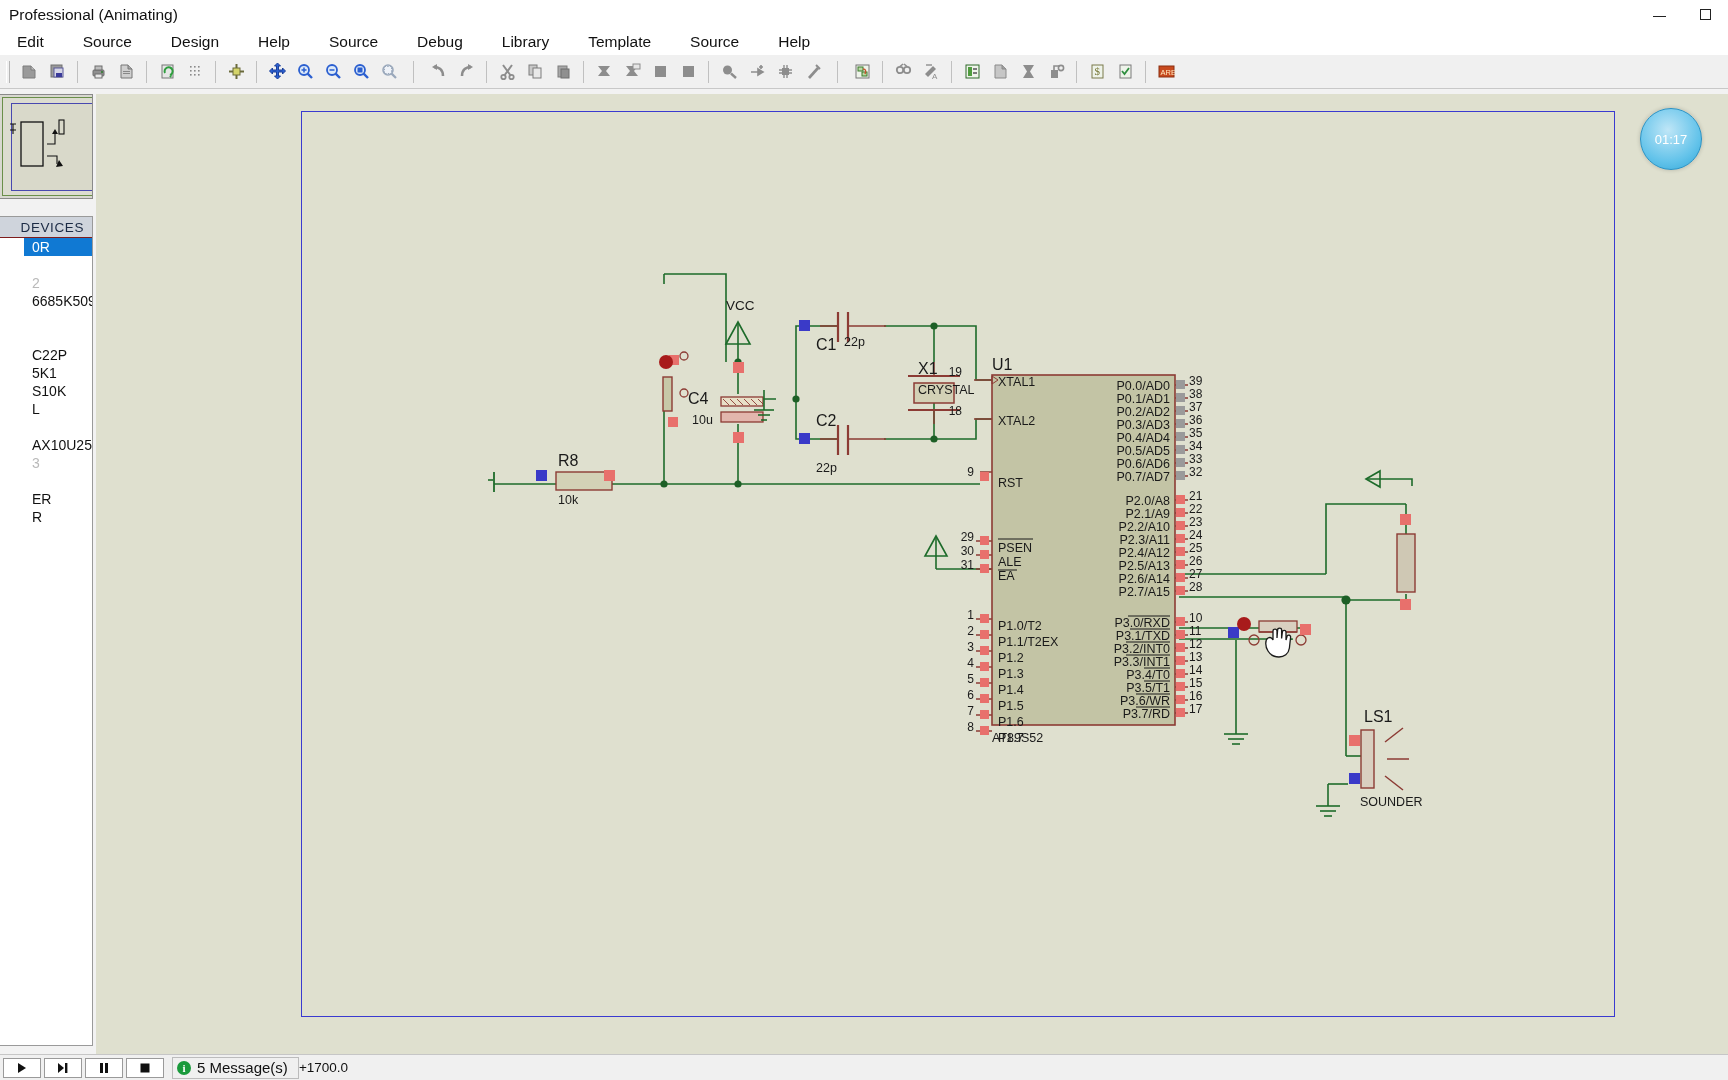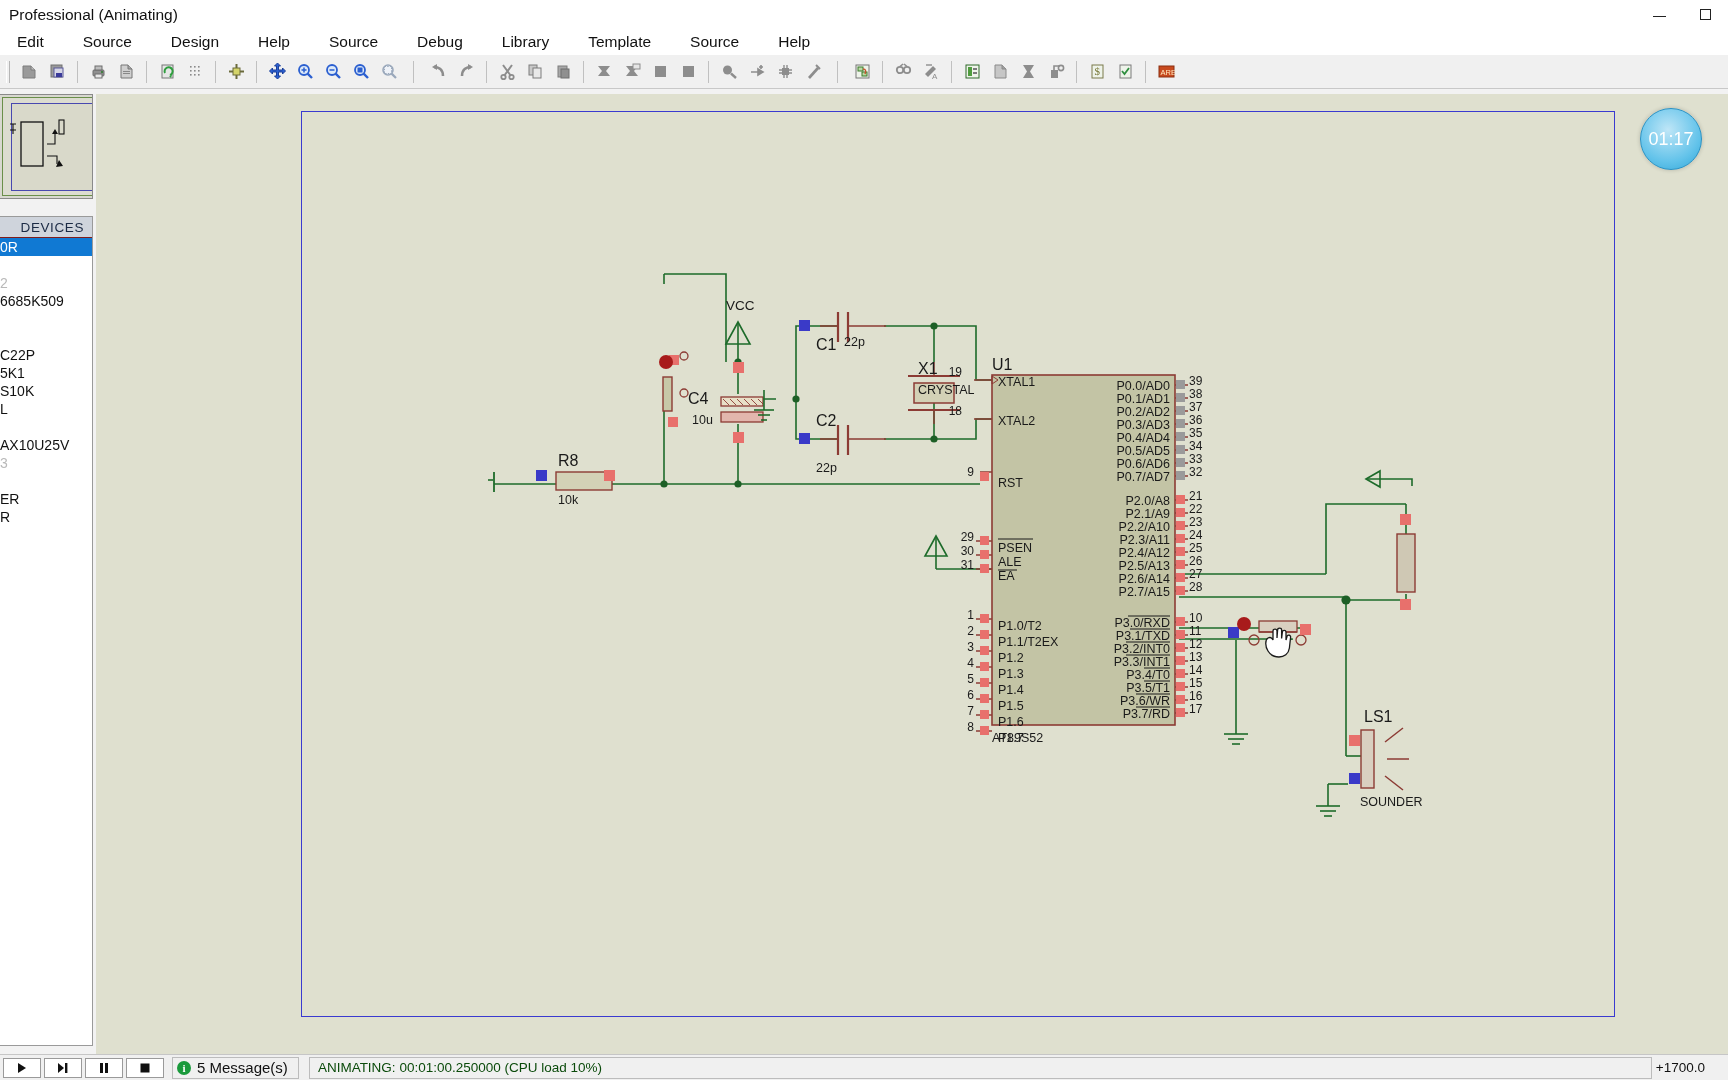--- a/index.html
+++ b/index.html
@@ -127,23 +127,24 @@
     background: #cfd4dc;
     border-bottom: 1px solid #7f1d1d;
     display: flex; align-items: center; justify-content: flex-end;
     padding-right: 8px;
     font-size: 13.5px; color: #1b2a44;
     letter-spacing: 0.6px;
   }
   .dev-row {
     font-size: 14px; color: #111;
     height: 18px; line-height: 18px;
-    padding-left: 0px;
+    padding-left: 8px;
     white-space: nowrap;
     overflow: hidden;
+    margin-left: 24px;
   }
   .dev-row.selected { background: #1079d3; color: #fff; }
   .dev-row.faint { color: #b9b9b9; }
   .dev-spacer { height: 18px; }
 
   
   #canvas-wrap {
     position: absolute; left: 96px; top: 94px;
     width: 1632px; height: 960px;
     background: #dfe0cf;
@@ -154,21 +155,21 @@
     width: 1314px; height: 906px;
     border: 1.5px solid #3a3ad0;
   }
   #clock-badge {
     position: absolute; right: 26px; top: 14px;
     width: 62px; height: 62px;
     border-radius: 50%;
     background: radial-gradient(circle at 45% 35%, #bfe6f7 0%, #63c3ea 62%, #2fa6d8 100%);
     border: 1px solid #2b92c4;
     display: flex; align-items: center; justify-content: center;
-    font-size: 18px; color: #ffffff;
+    font-size: 13px; color: #ffffff;
     font-family: "Liberation Sans", sans-serif;
     box-shadow: 0 0 4px rgba(0,0,0,.2);
   }
   #schem-svg { position: absolute; left: 0; top: 0; }
 
   
   #bottombar {
     position: absolute; left: 0; top: 1054px;
     width: 1728px; height: 26px;
     background: #f0f0f0;
@@ -1011,20 +1012,17 @@
       <svg width="12" height="12" viewBox="0 0 12 12">
           <rect x="1.5" y="1.5" width="9" height="9" fill="#111"></rect>
         </svg>
     </div>
 
     <div class="msgbox">
       <span class="info-circle">i</span>
       <span class="msg-text">5 Message(s)</span>
     </div>
 
-    <div class="anim-box">
-      <span class="anim-text">ANIMATING: 00:01:00.250000 (CPU load 10%)</span>
-    </div>
 
     <span class="coord-text">+1700.0</span>
   </div>
 
 </div>
 
 </body></html>

